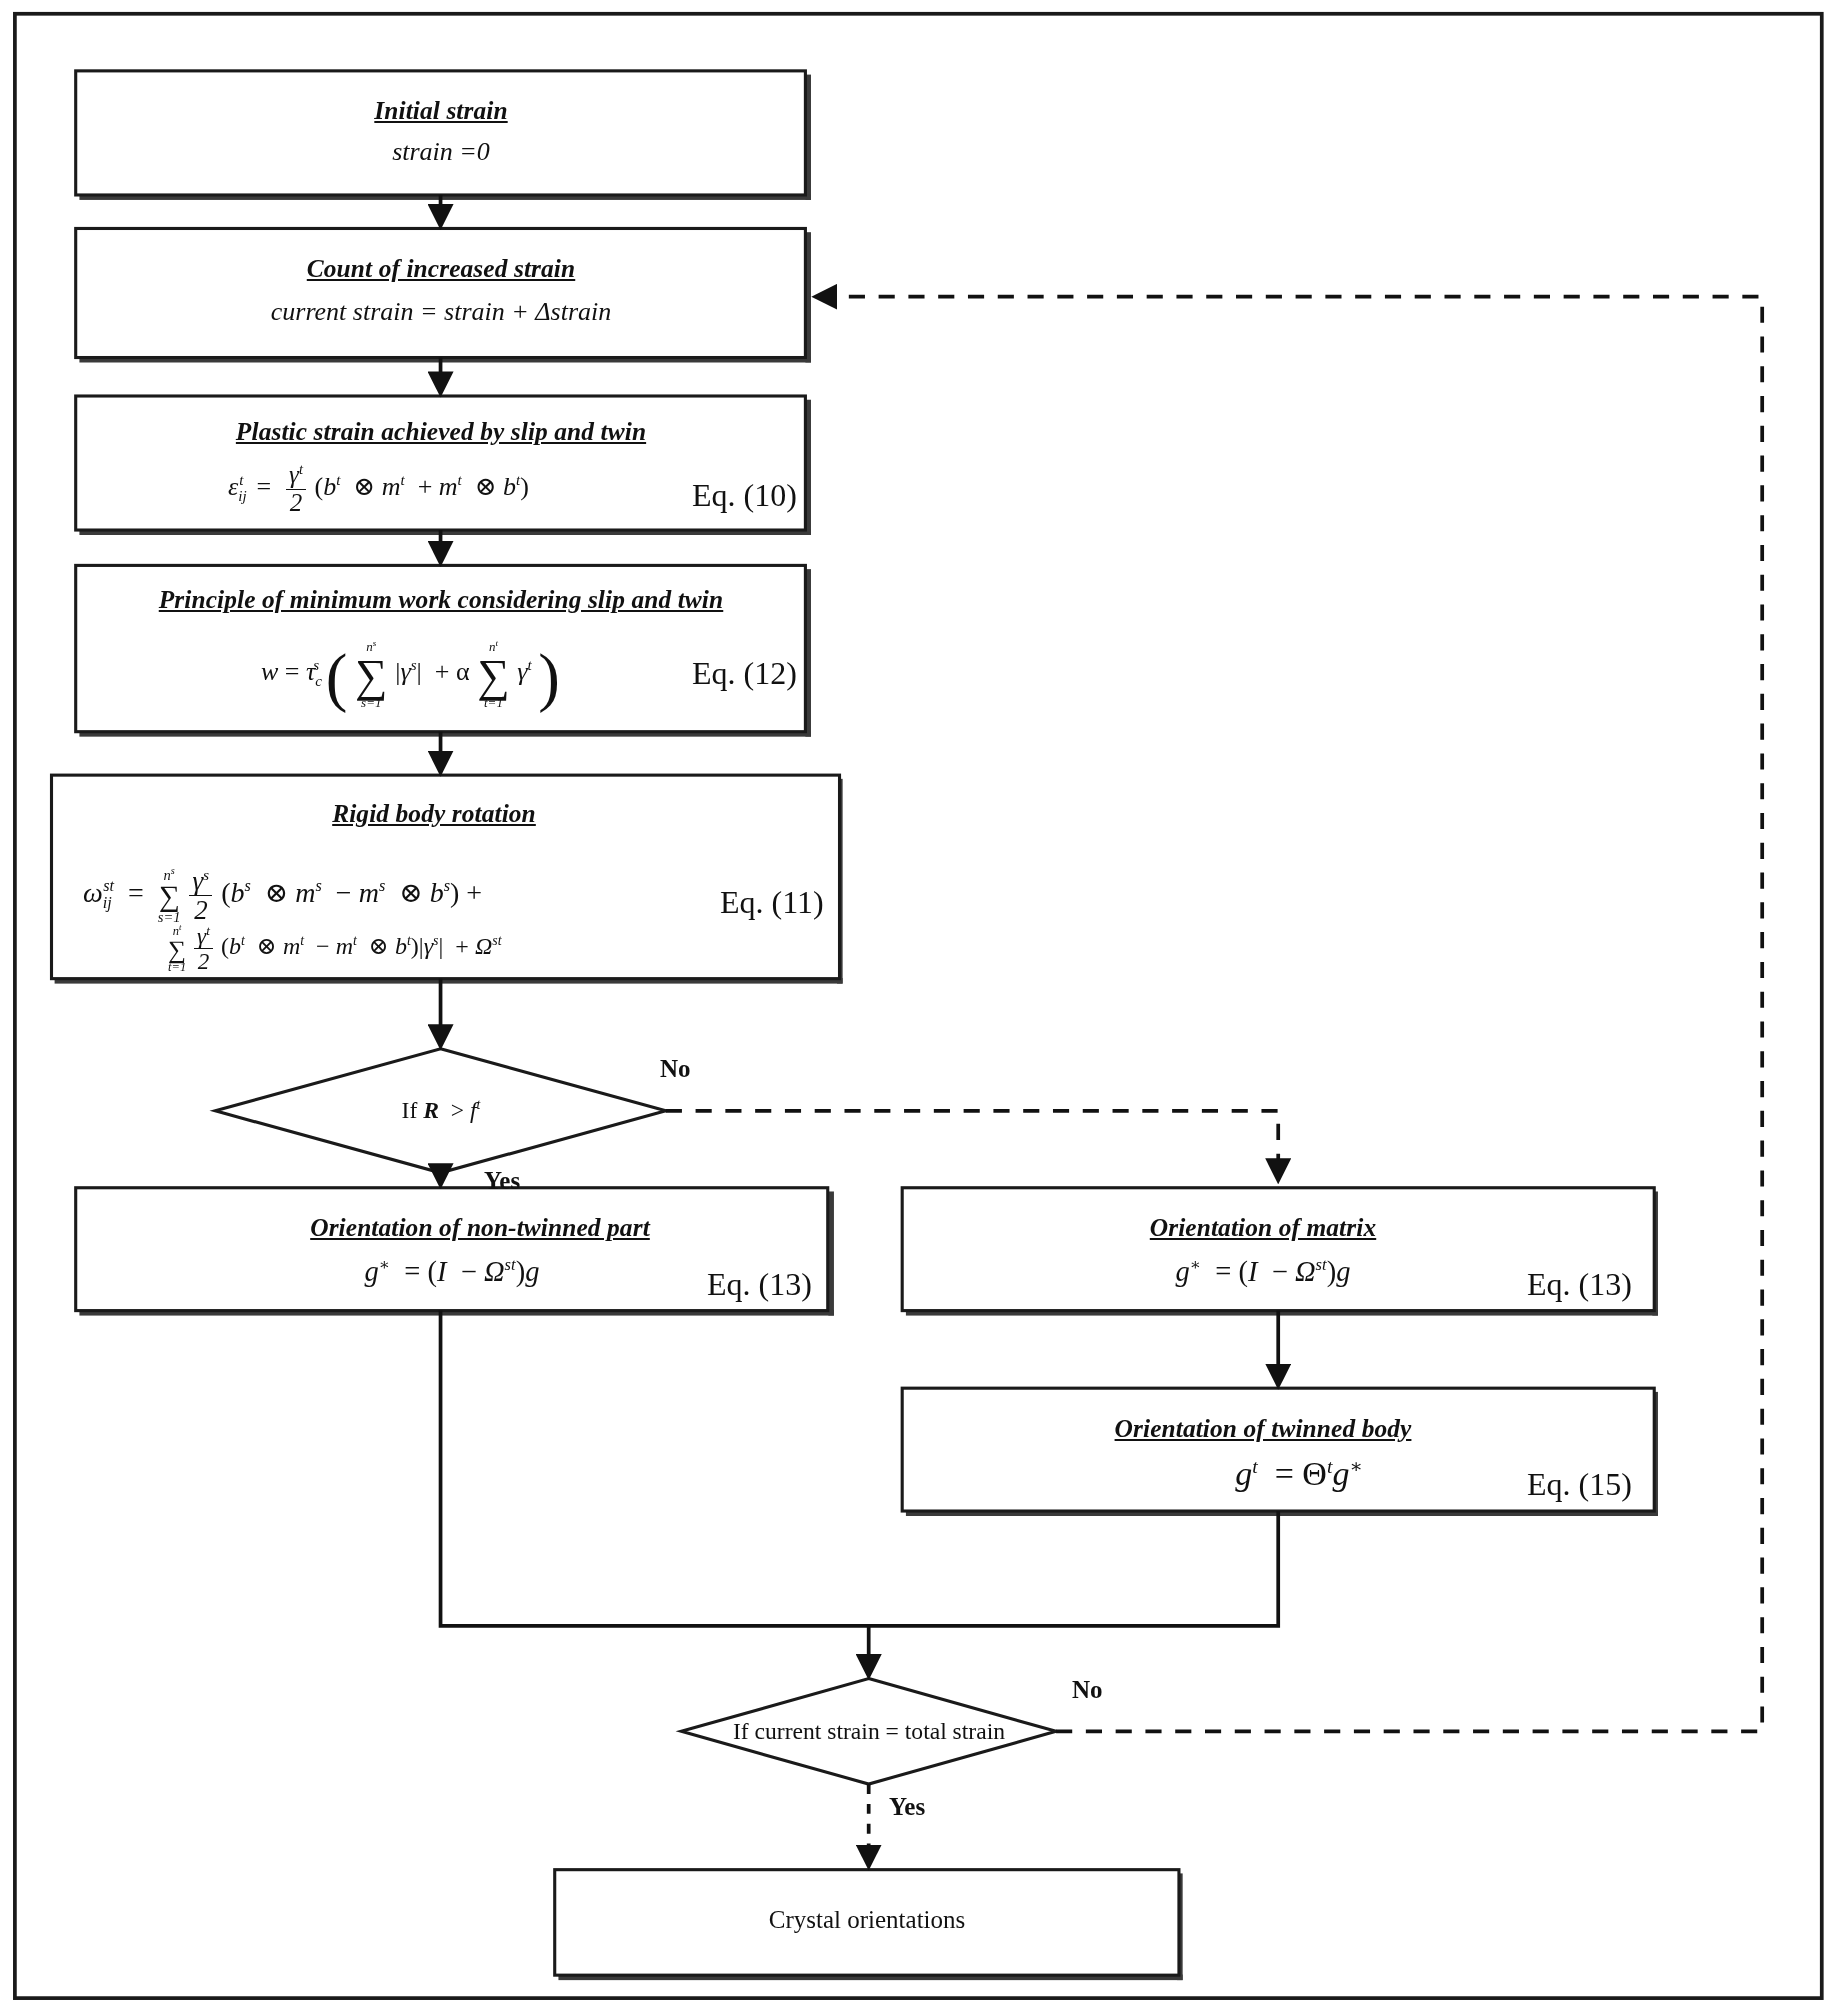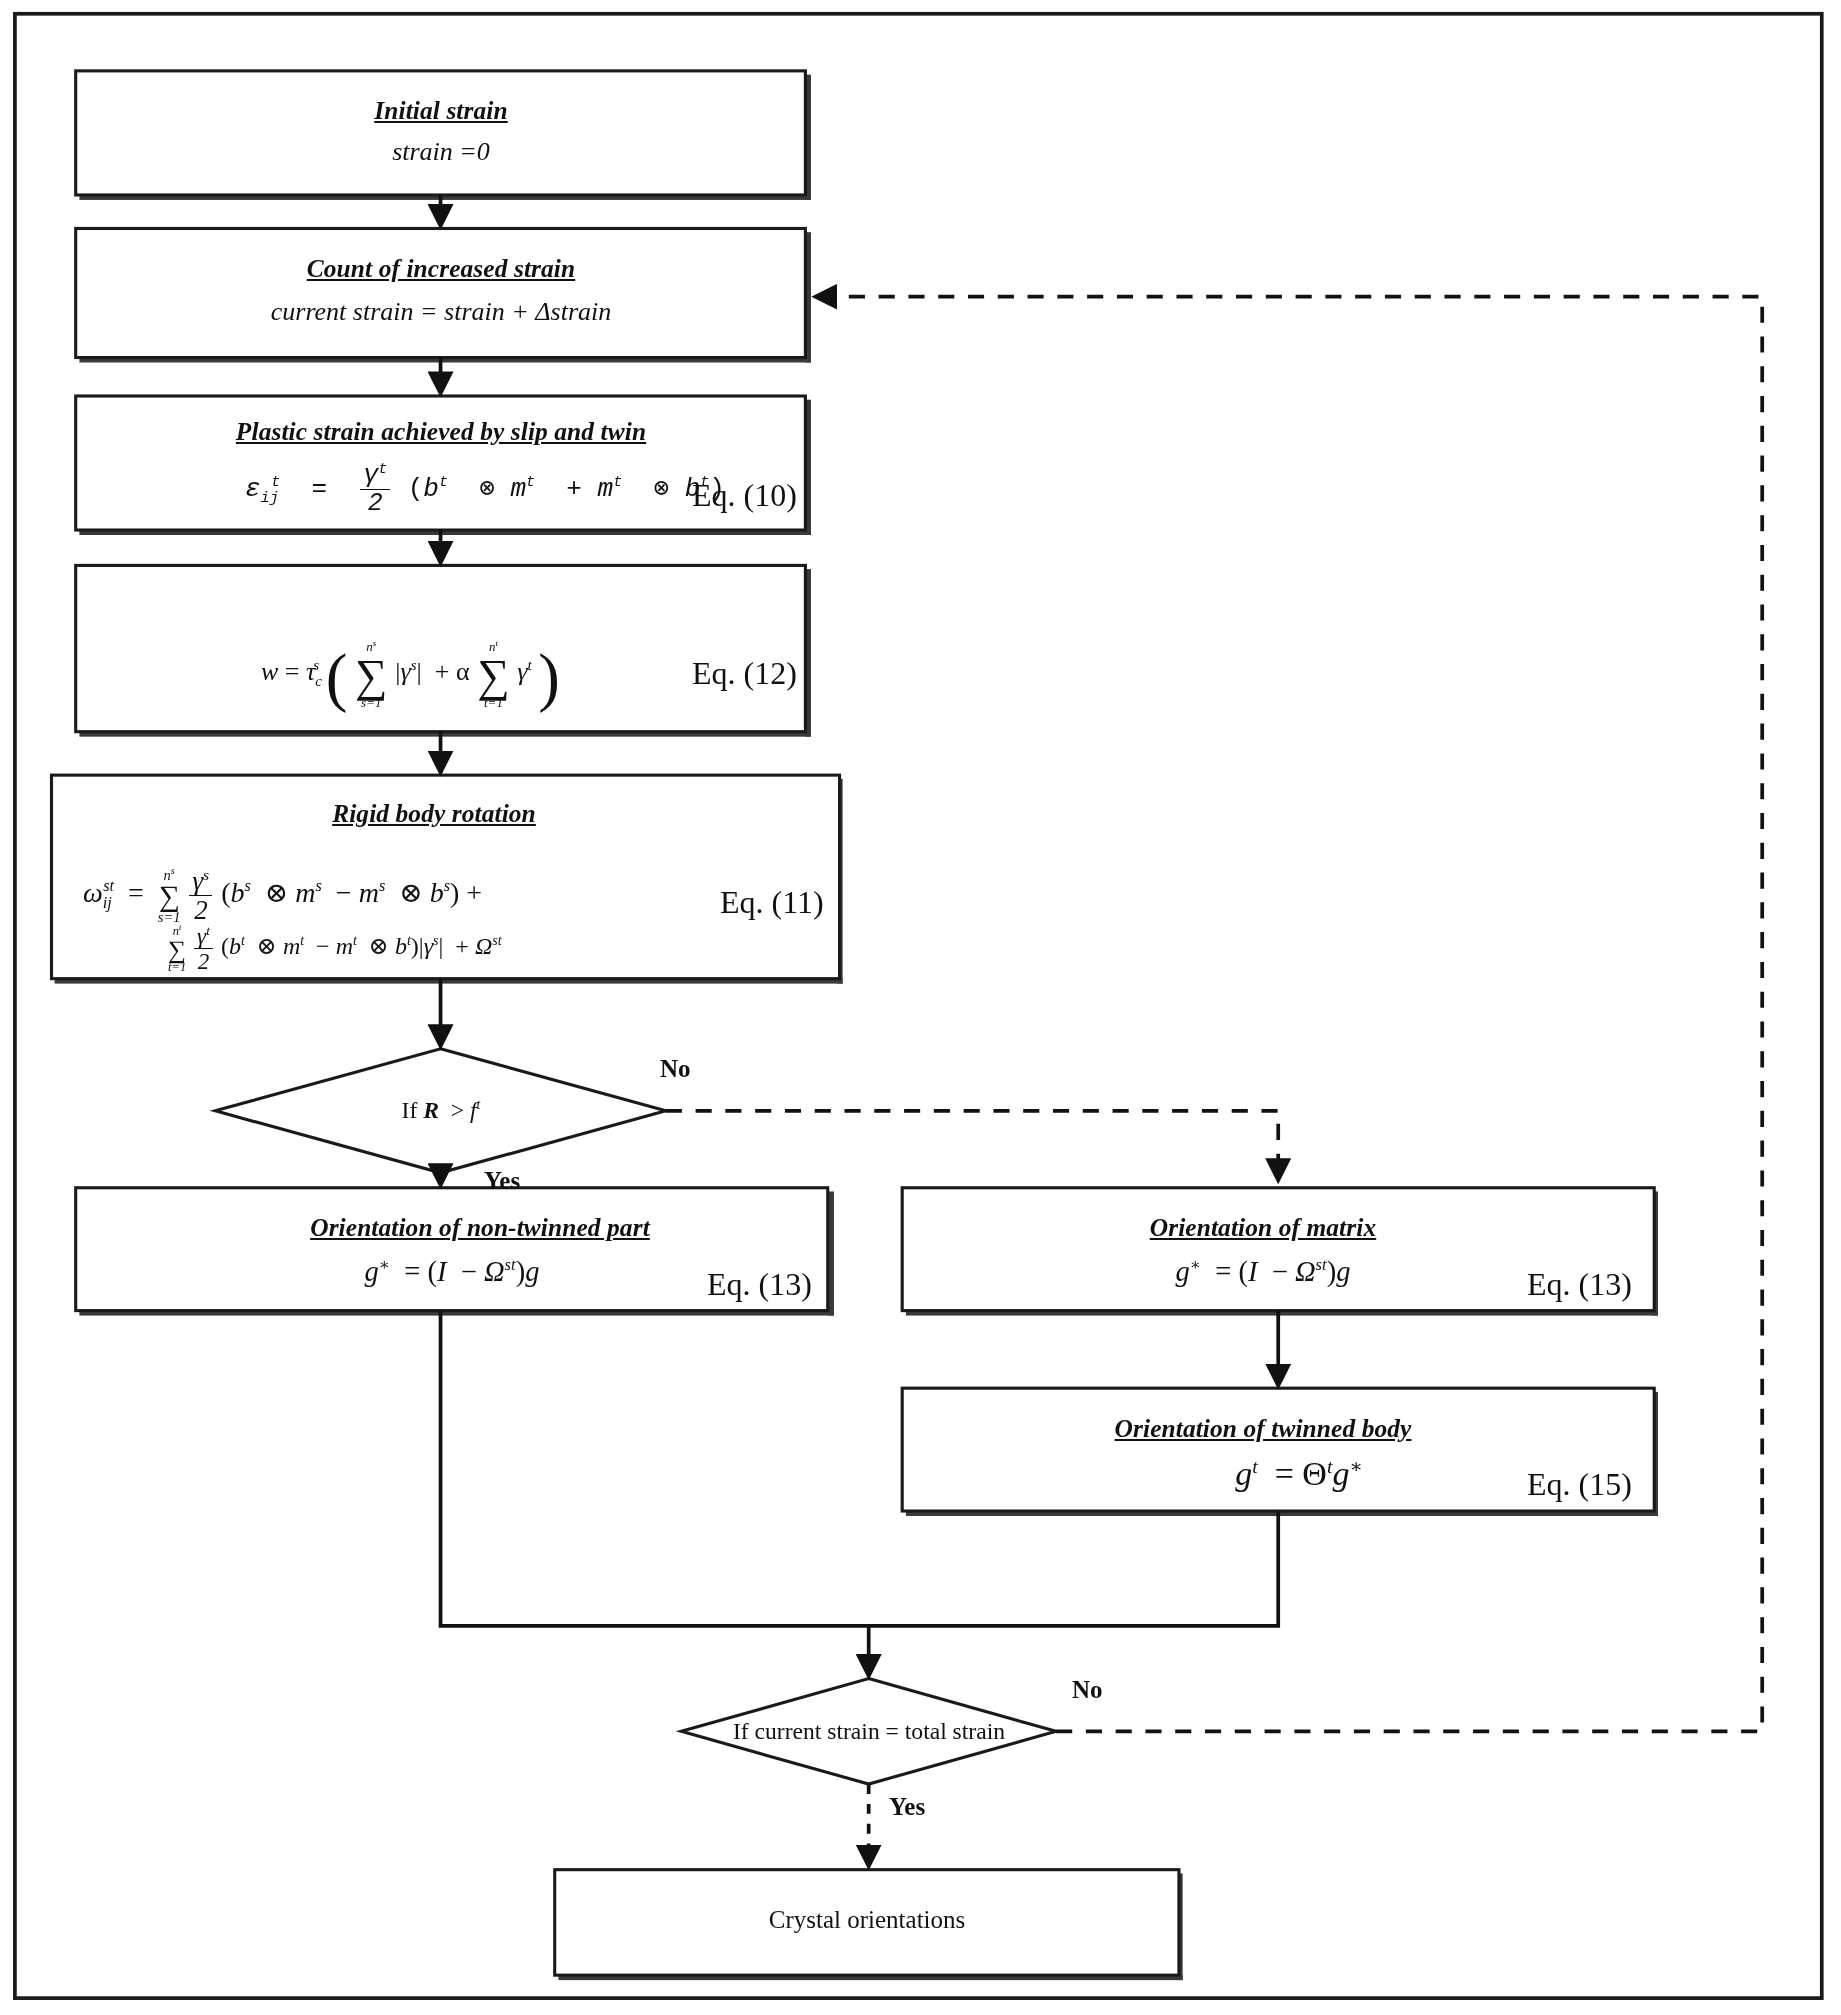--- a/index.html
+++ b/index.html
@@ -236,31 +236,32 @@
     <path class="conn-dashed" d="M 1702 2790 L 2840 2790 L 2840 478 L 1318 478" marker-end="url(#arrow-dash)"></path>
   </svg>
 
   <div class="lbl title-it center" style="left:441px; top:96px;">Initial strain</div>
   <div class="lbl formula center" style="left:441px; top:137px;text-align:center;">strain =0</div>
 
   <div class="lbl title-it center" style="left:441px; top:254px;">Count of increased strain</div>
   <div class="lbl formula center" style="left:441px; top:297px;">current strain = strain + Δstrain</div>
 
   <div class="lbl title-it center" style="left:441px; top:417px;">Plastic strain achieved by slip and twin</div>
-  <div class="lbl formula" style="left:245px; top:462px;font-family:Liberation Mono, monospace;">
+  <div class="lbl formula" style="left:228px; top:462px;">
     <span style="font-style:italic;">ε</span><sub class="sm">ij</sub><sup class="sm" style="margin-left:-7.4px;">t</sup>
     <span style="font-style:normal;">&nbsp;=&nbsp;</span>
     <span class="mfrac"><span class="num"><i>γ</i><sup class="sm">t</sup></span><span class="den">2</span></span>
     <span style="font-style:normal;">(</span><i>b</i><sup class="sm">t</sup>
     <span style="font-style:normal;">&nbsp;⊗&nbsp;</span><i>m</i><sup class="sm">t</sup>
     <span style="font-style:normal;">&nbsp;+&nbsp;</span><i>m</i><sup class="sm">t</sup>
     <span style="font-style:normal;">&nbsp;⊗&nbsp;</span><i>b</i><sup class="sm">t</sup><span style="font-style:normal;">)</span>
   </div>
   <div class="lbl eqref" style="left:692px; top:477px;">Eq. (10)</div>
 
+  <div class="lbl title-it center" style="left:441px; top:585px;">Principle of minimum work considering slip and twin</div>
   <div class="lbl formula" style="left:261px; top:639px;">
     <i>w</i><span style="font-style:normal;">&nbsp;=&nbsp;</span><i>τ</i><sub class="sm" style="font-style:italic;">c</sub><sup class="sm" style="margin-left:-8.7px;">s</sup>
     <span class="paren-big">(</span>
     <span class="bigsum"><span class="top">n<sup style="font-size:0.7em;">s</sup></span><span class="sig">∑</span><span class="bot">s=1</span></span>
     <span style="font-style:normal;">|</span><i>γ</i><sup class="sm">s</sup><span style="font-style:normal;">|</span>
     <span style="font-style:normal;">&nbsp;+&nbsp;</span><span style="font-style:normal;">α</span>
     <span class="bigsum"><span class="top">n<sup style="font-size:0.7em;">t</sup></span><span class="sig">∑</span><span class="bot">t=1</span></span>
     <i>γ</i><sup class="sm">t</sup>
     <span class="paren-big">)</span>
   </div>

